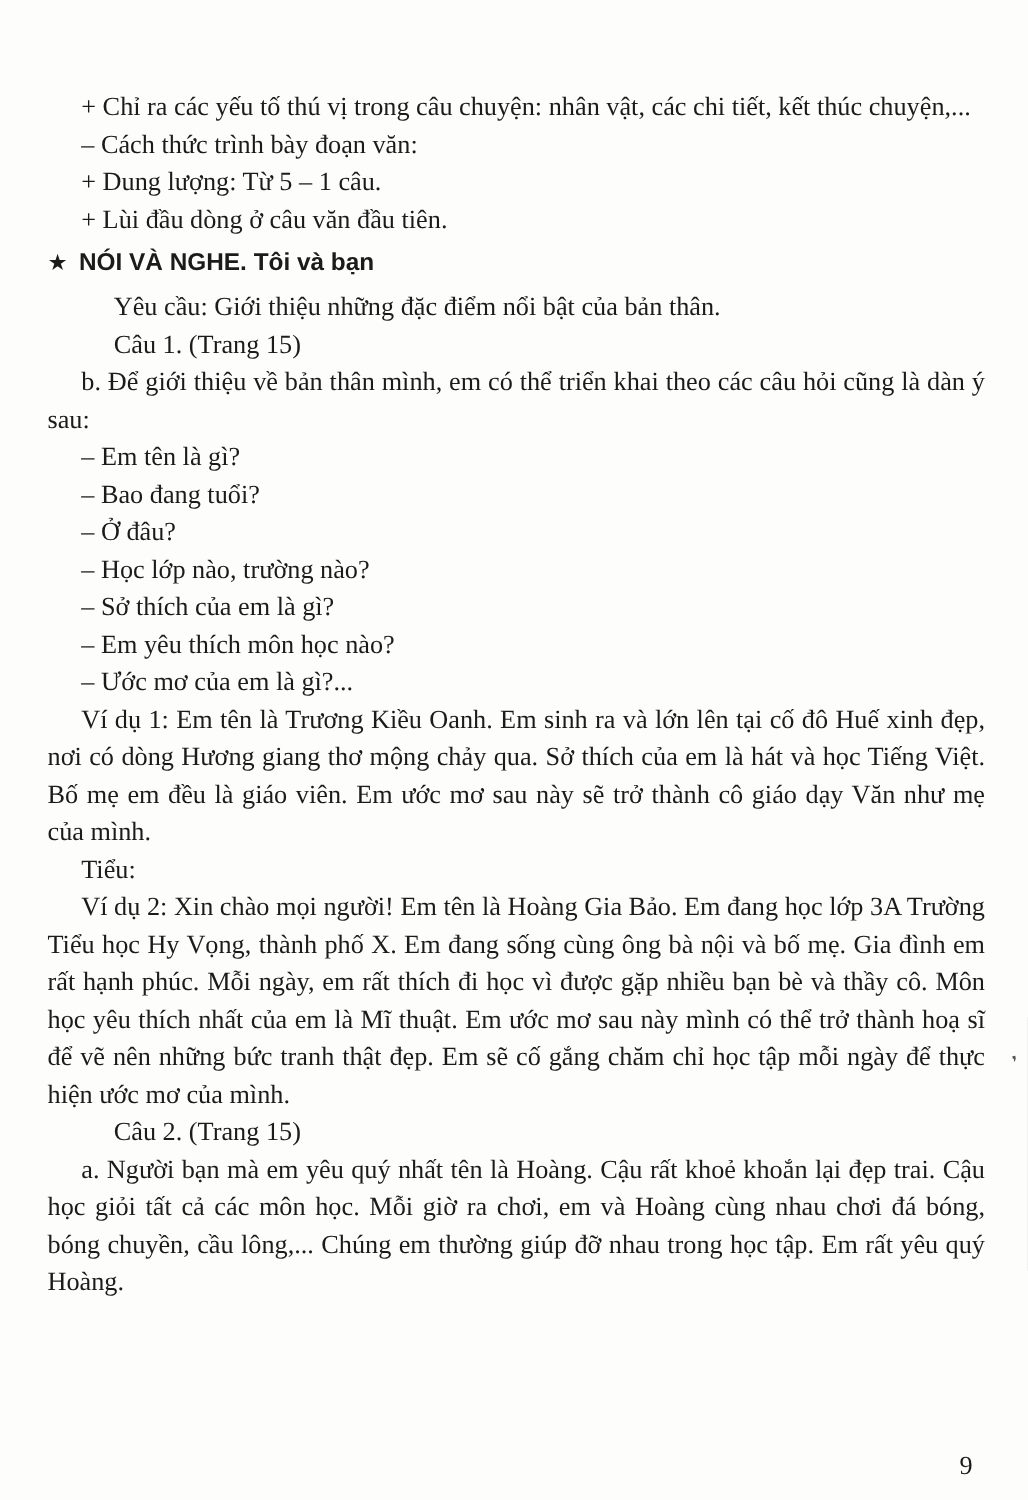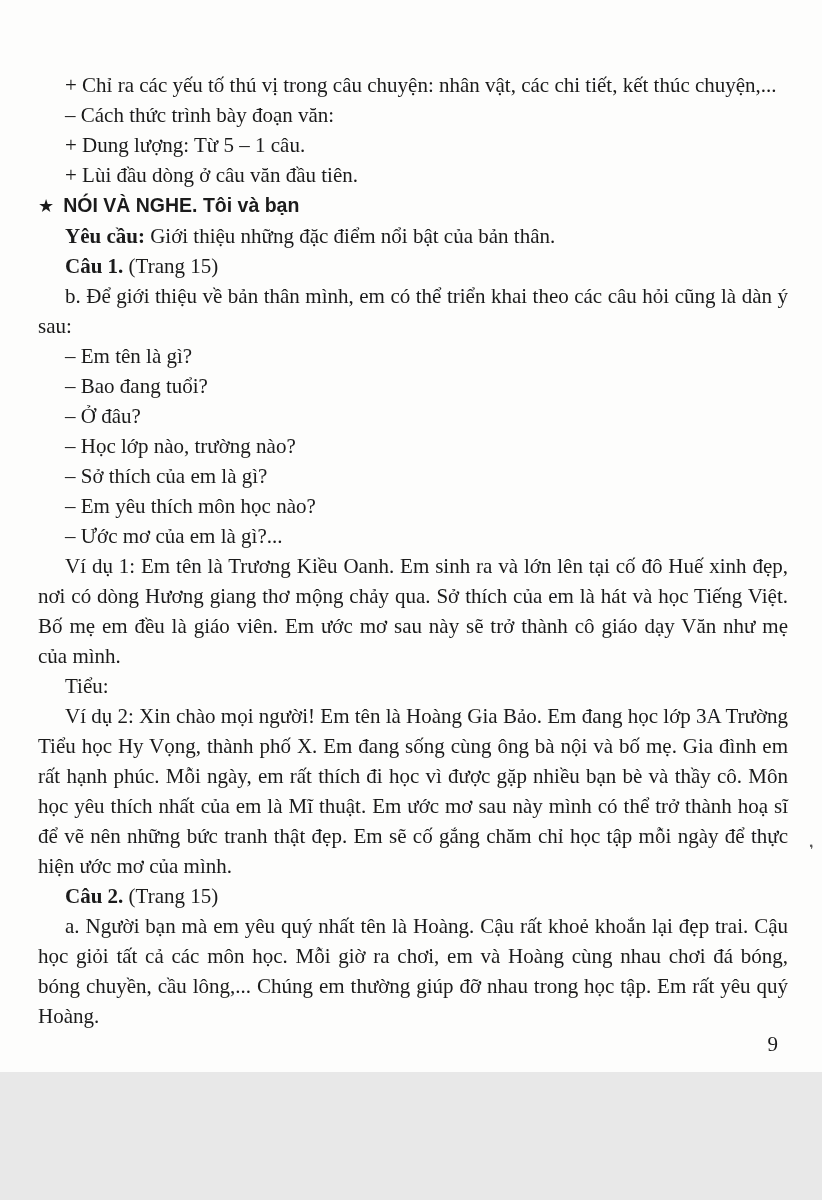--- a/index.html
+++ b/index.html
@@ -3,21 +3,21 @@
 <meta charset="utf-8">
 <style>
   html, body {
     margin: 0;
     padding: 0;
     background: #e8e8e8;
   }
   .page {
     position: relative;
     width: 822px;
-    height: 1072px;
+    height: 1200px;
     margin: 0 auto;
     background: #fdfdfc;
     color: #1b1b1b;
     font-family: "Liberation Serif", "DejaVu Serif", serif;
     overflow: hidden;
   }
   .content {
     position: absolute;
     top: 70px;
     left: 38px;
@@ -29,30 +29,31 @@
   p.para {
     margin: 0;
     text-indent: 27px;
   }
   p.heading {
     margin: 0;
     text-indent: 0;
     font-family: "Liberation Sans", "DejaVu Sans", sans-serif;
     font-weight: bold;
     font-size: 19.5px;
-    line-height: 30px;
+    line-height: 40px;
     text-align: left;
   }
   .star {
     display: inline-block;
     margin-right: 9px;
     font-size: 18px;
   }
   b.label {
-    font-weight: bold;
+    font-weight: normal;
+    margin-left: 26px;
   }
   .page-number {
     position: absolute;
     right: 44px;
     bottom: 16px;
     font-size: 21px;
     line-height: 24px;
     color: #1b1b1b;
   }
   .artifact {

